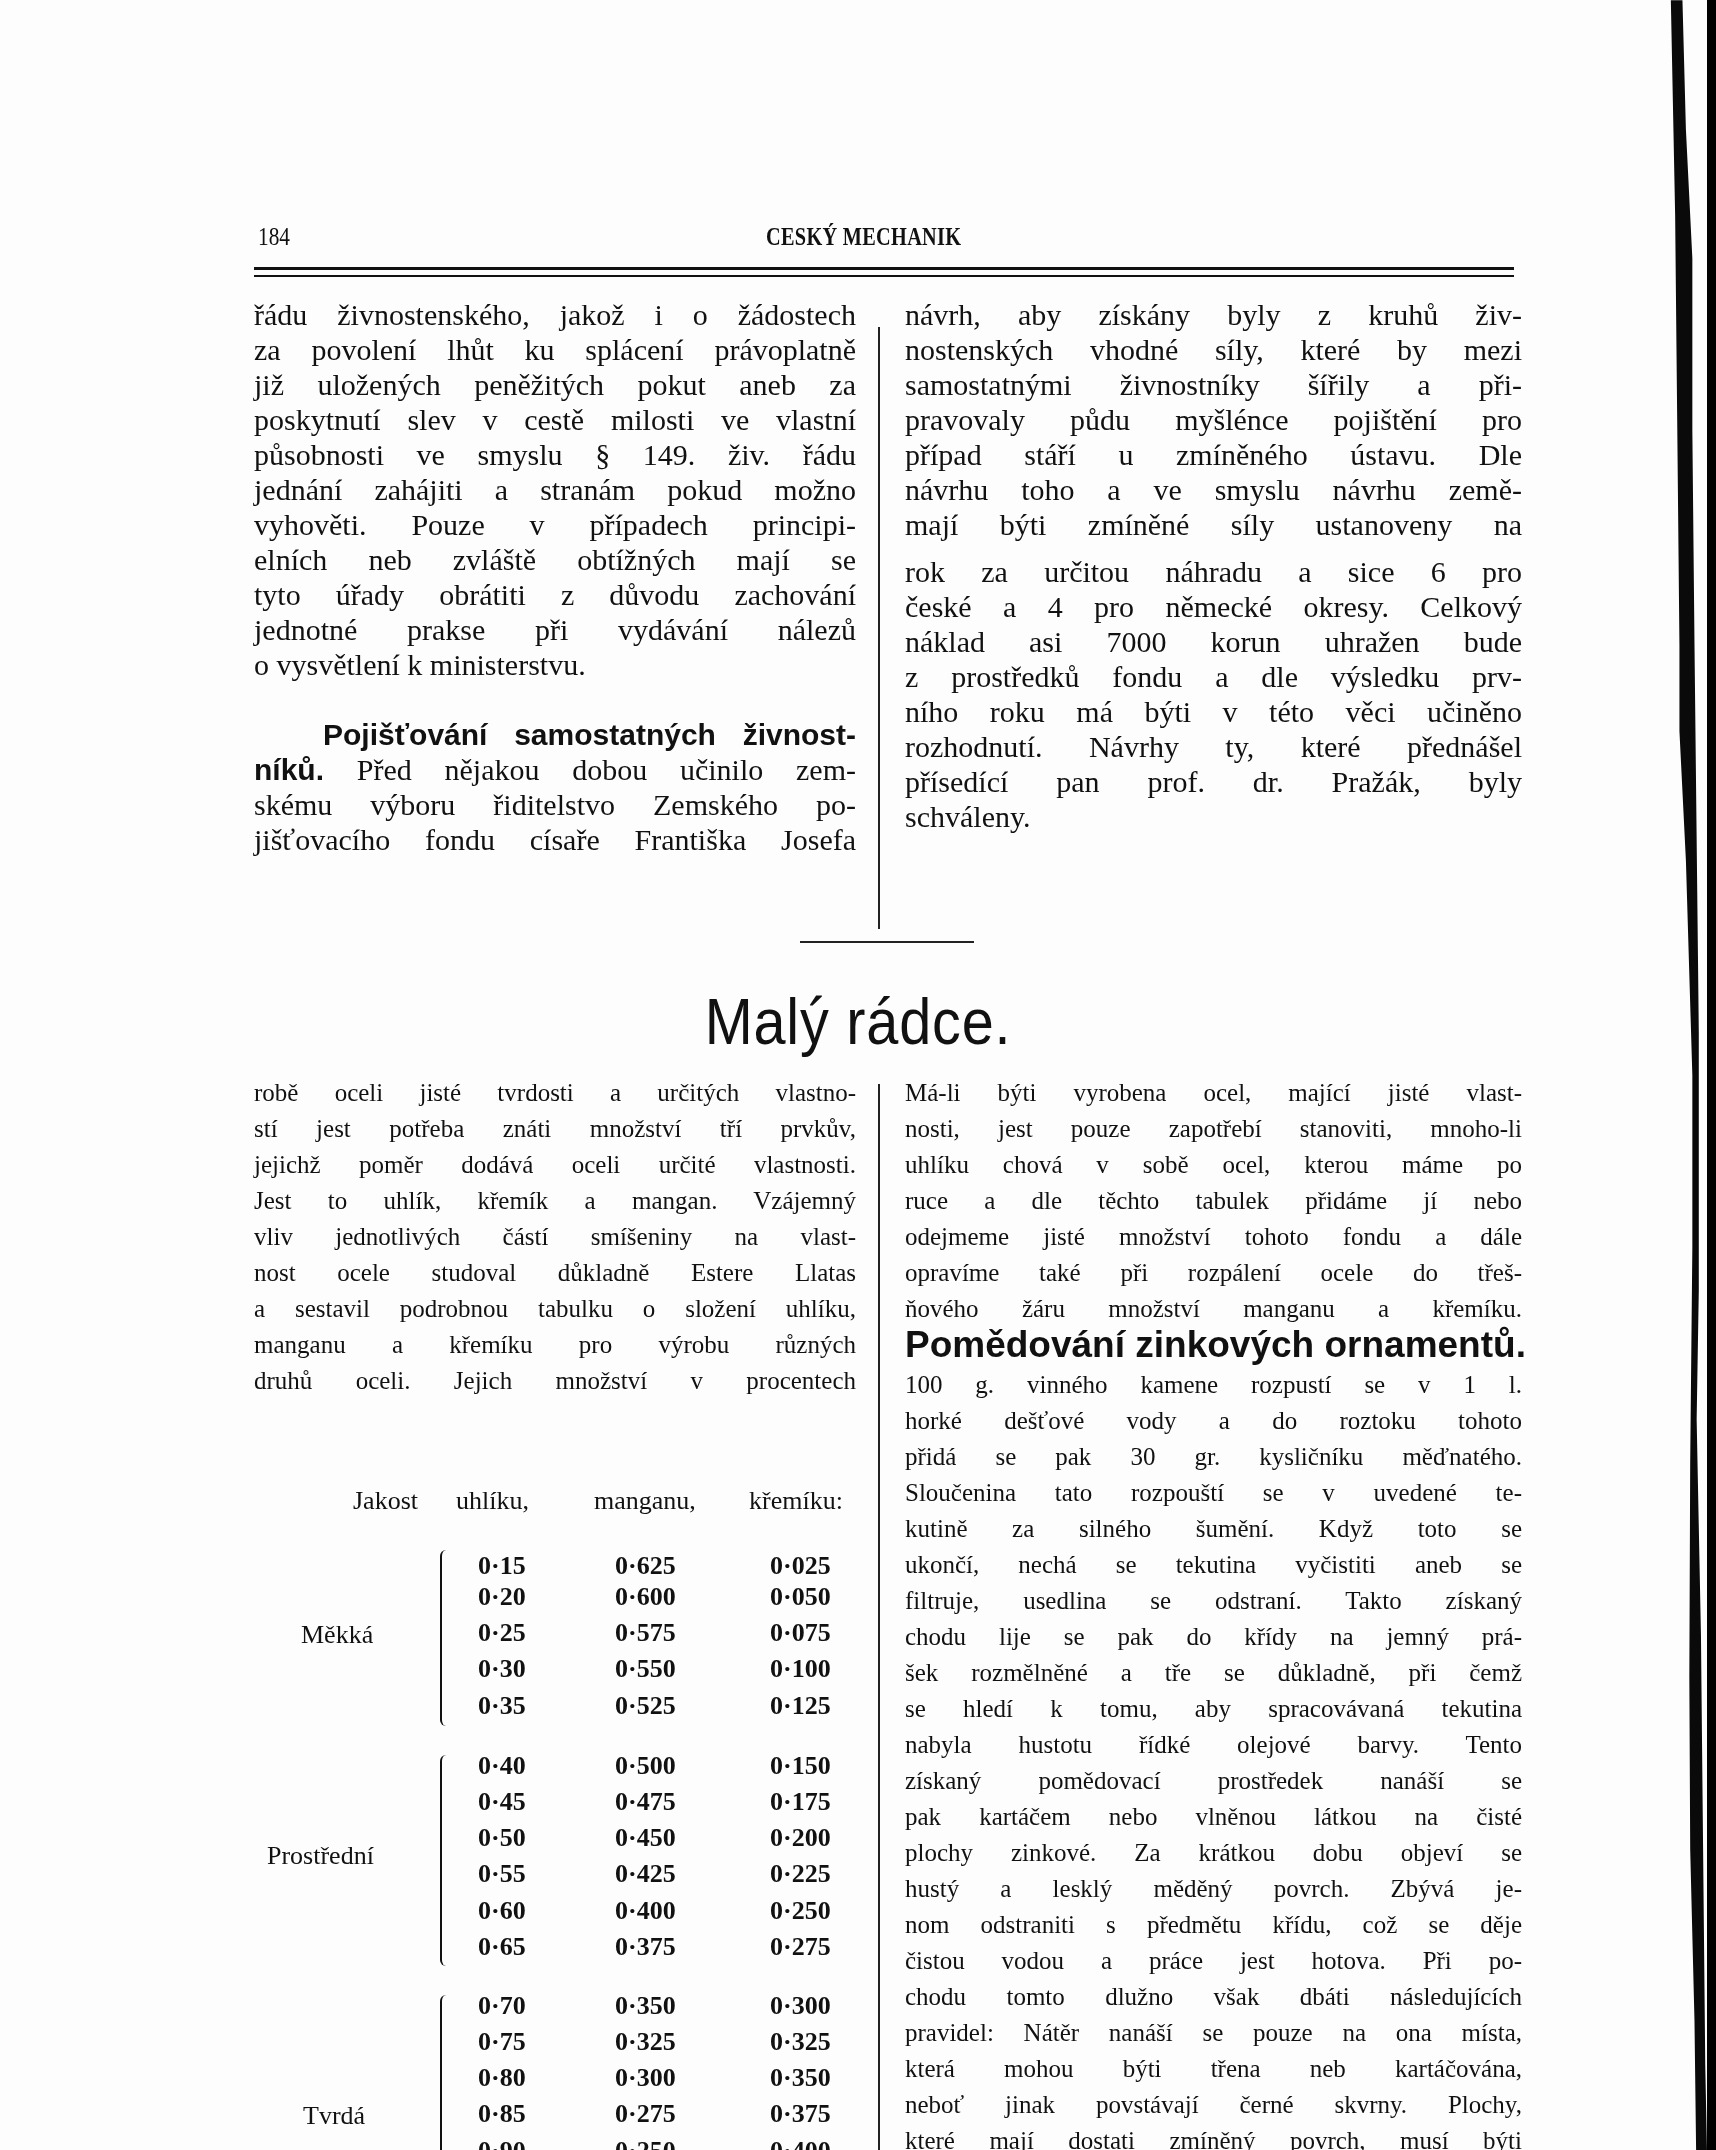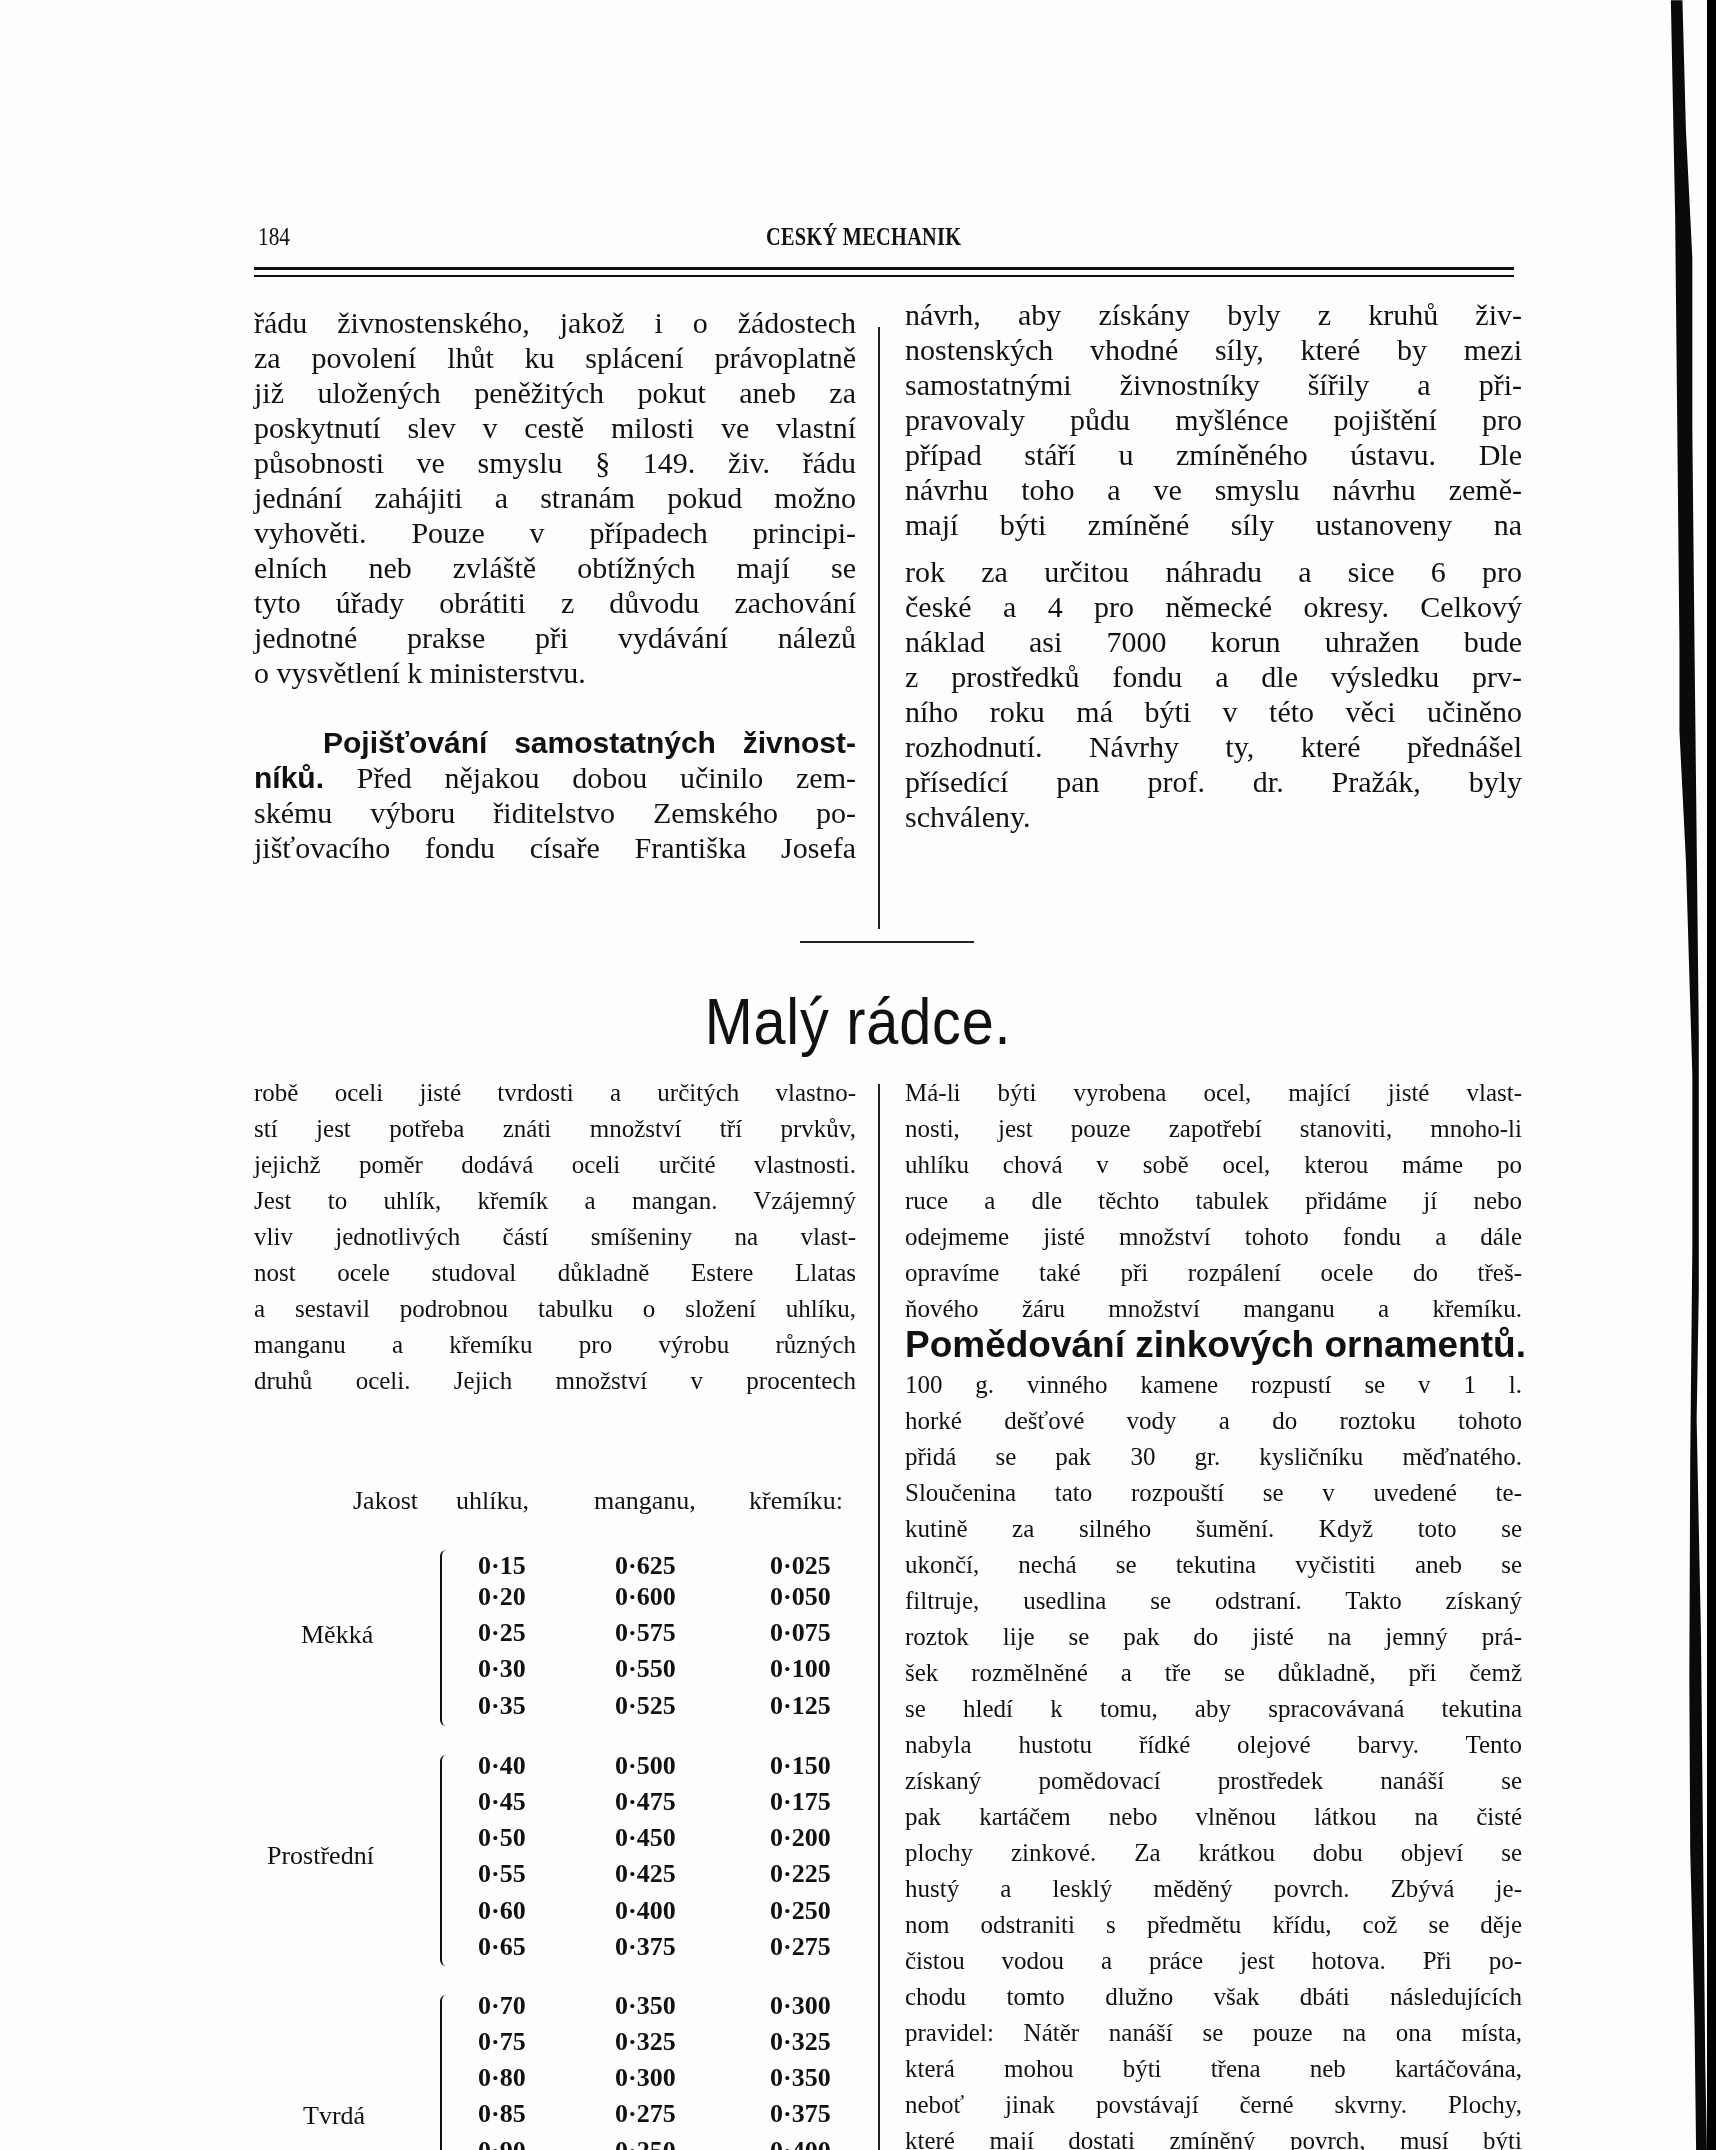--- a/index.html
+++ b/index.html
@@ -47,21 +47,21 @@
   </svg>
   <div class="right-border"></div>
 
   <div class="header">
     <span class="page-num">184</span>
     <span class="running-title">CESKÝ MECHANIK</span>
   </div>
   <div class="rule-double"></div>
 
   <div class="col col-top-left">
-    <span class="line" style="display: block; margin-top: 8px;">řádu živnostenského, jakož i o žádostech</span>
+    <span class="line" style="display: block;">řádu živnostenského, jakož i o žádostech</span>
     <span class="line" style="display: block;">za povolení lhůt ku splácení právoplatně</span>
     <span class="line" style="display: block;">již uložených peněžitých pokut aneb za</span>
     <span class="line" style="display: block;">poskytnutí slev v cestě milosti ve vlastní</span>
     <span class="line" style="display: block;">působnosti ve smyslu § 149. živ. řádu</span>
     <span class="line" style="display: block;">jednání zahájiti a stranám pokud možno</span>
     <span class="line" style="display: block;">vyhověti. Pouze v případech principi-</span>
     <span class="line" style="display: block;">elních neb zvláště obtížných mají se</span>
     <span class="line" style="display: block;">tyto úřady obrátiti z důvodu zachování</span>
     <span class="line" style="display: block;">jednotné prakse při vydávání nálezů</span>
     <span class="line last" style="display: block;">o vysvětlení k ministerstvu.</span>
@@ -224,21 +224,21 @@
     <span class="line" style="display: block;">opravíme také při rozpálení ocele do třeš-</span>
     <span class="line" style="display: block;">ňového žáru množství manganu a křemíku.</span>
     <span class="line last" style="text-align: right; text-align-last: right; display: block;"><span class="bold-head" style="font-size:37px">Pomědování zinkových ornamentů.</span></span>
     <span class="line" style="display: block;">100 g. vinného kamene rozpustí se v 1 l.</span>
     <span class="line" style="display: block;">horké dešťové vody a do roztoku tohoto</span>
     <span class="line" style="display: block;">přidá se pak 30 gr. kysličníku měďnatého.</span>
     <span class="line" style="display: block;">Sloučenina tato rozpouští se v uvedené te-</span>
     <span class="line" style="display: block;">kutině za silného šumění. Když toto se</span>
     <span class="line" style="display: block;">ukončí, nechá se tekutina vyčistiti aneb se</span>
     <span class="line" style="display: block;">filtruje, usedlina se odstraní. Takto získaný</span>
-    <span class="line" style="display: block;">roztok lije se pak do jisté na jemný prá-</span>
+    <span class="line" style="display: block;">chodu lije se pak do křídy na jemný prá-</span>
     <span class="line" style="display: block;">šek rozmělněné a tře se důkladně, při čemž</span>
     <span class="line" style="display: block;">se hledí k tomu, aby spracovávaná tekutina</span>
     <span class="line" style="display: block;">nabyla hustotu řídké olejové barvy. Tento</span>
     <span class="line" style="display: block;">získaný pomědovací prostředek nanáší se</span>
     <span class="line" style="display: block;">pak kartáčem nebo vlněnou látkou na čisté</span>
     <span class="line" style="display: block;">plochy zinkové. Za krátkou dobu objeví se</span>
     <span class="line" style="display: block;">hustý a lesklý měděný povrch. Zbývá je-</span>
     <span class="line" style="display: block;">nom odstraniti s předmětu křídu, což se děje</span>
     <span class="line" style="display: block;">čistou vodou a práce jest hotova. Při po-</span>
     <span class="line" style="display: block;">chodu tomto dlužno však dbáti následujících</span>

